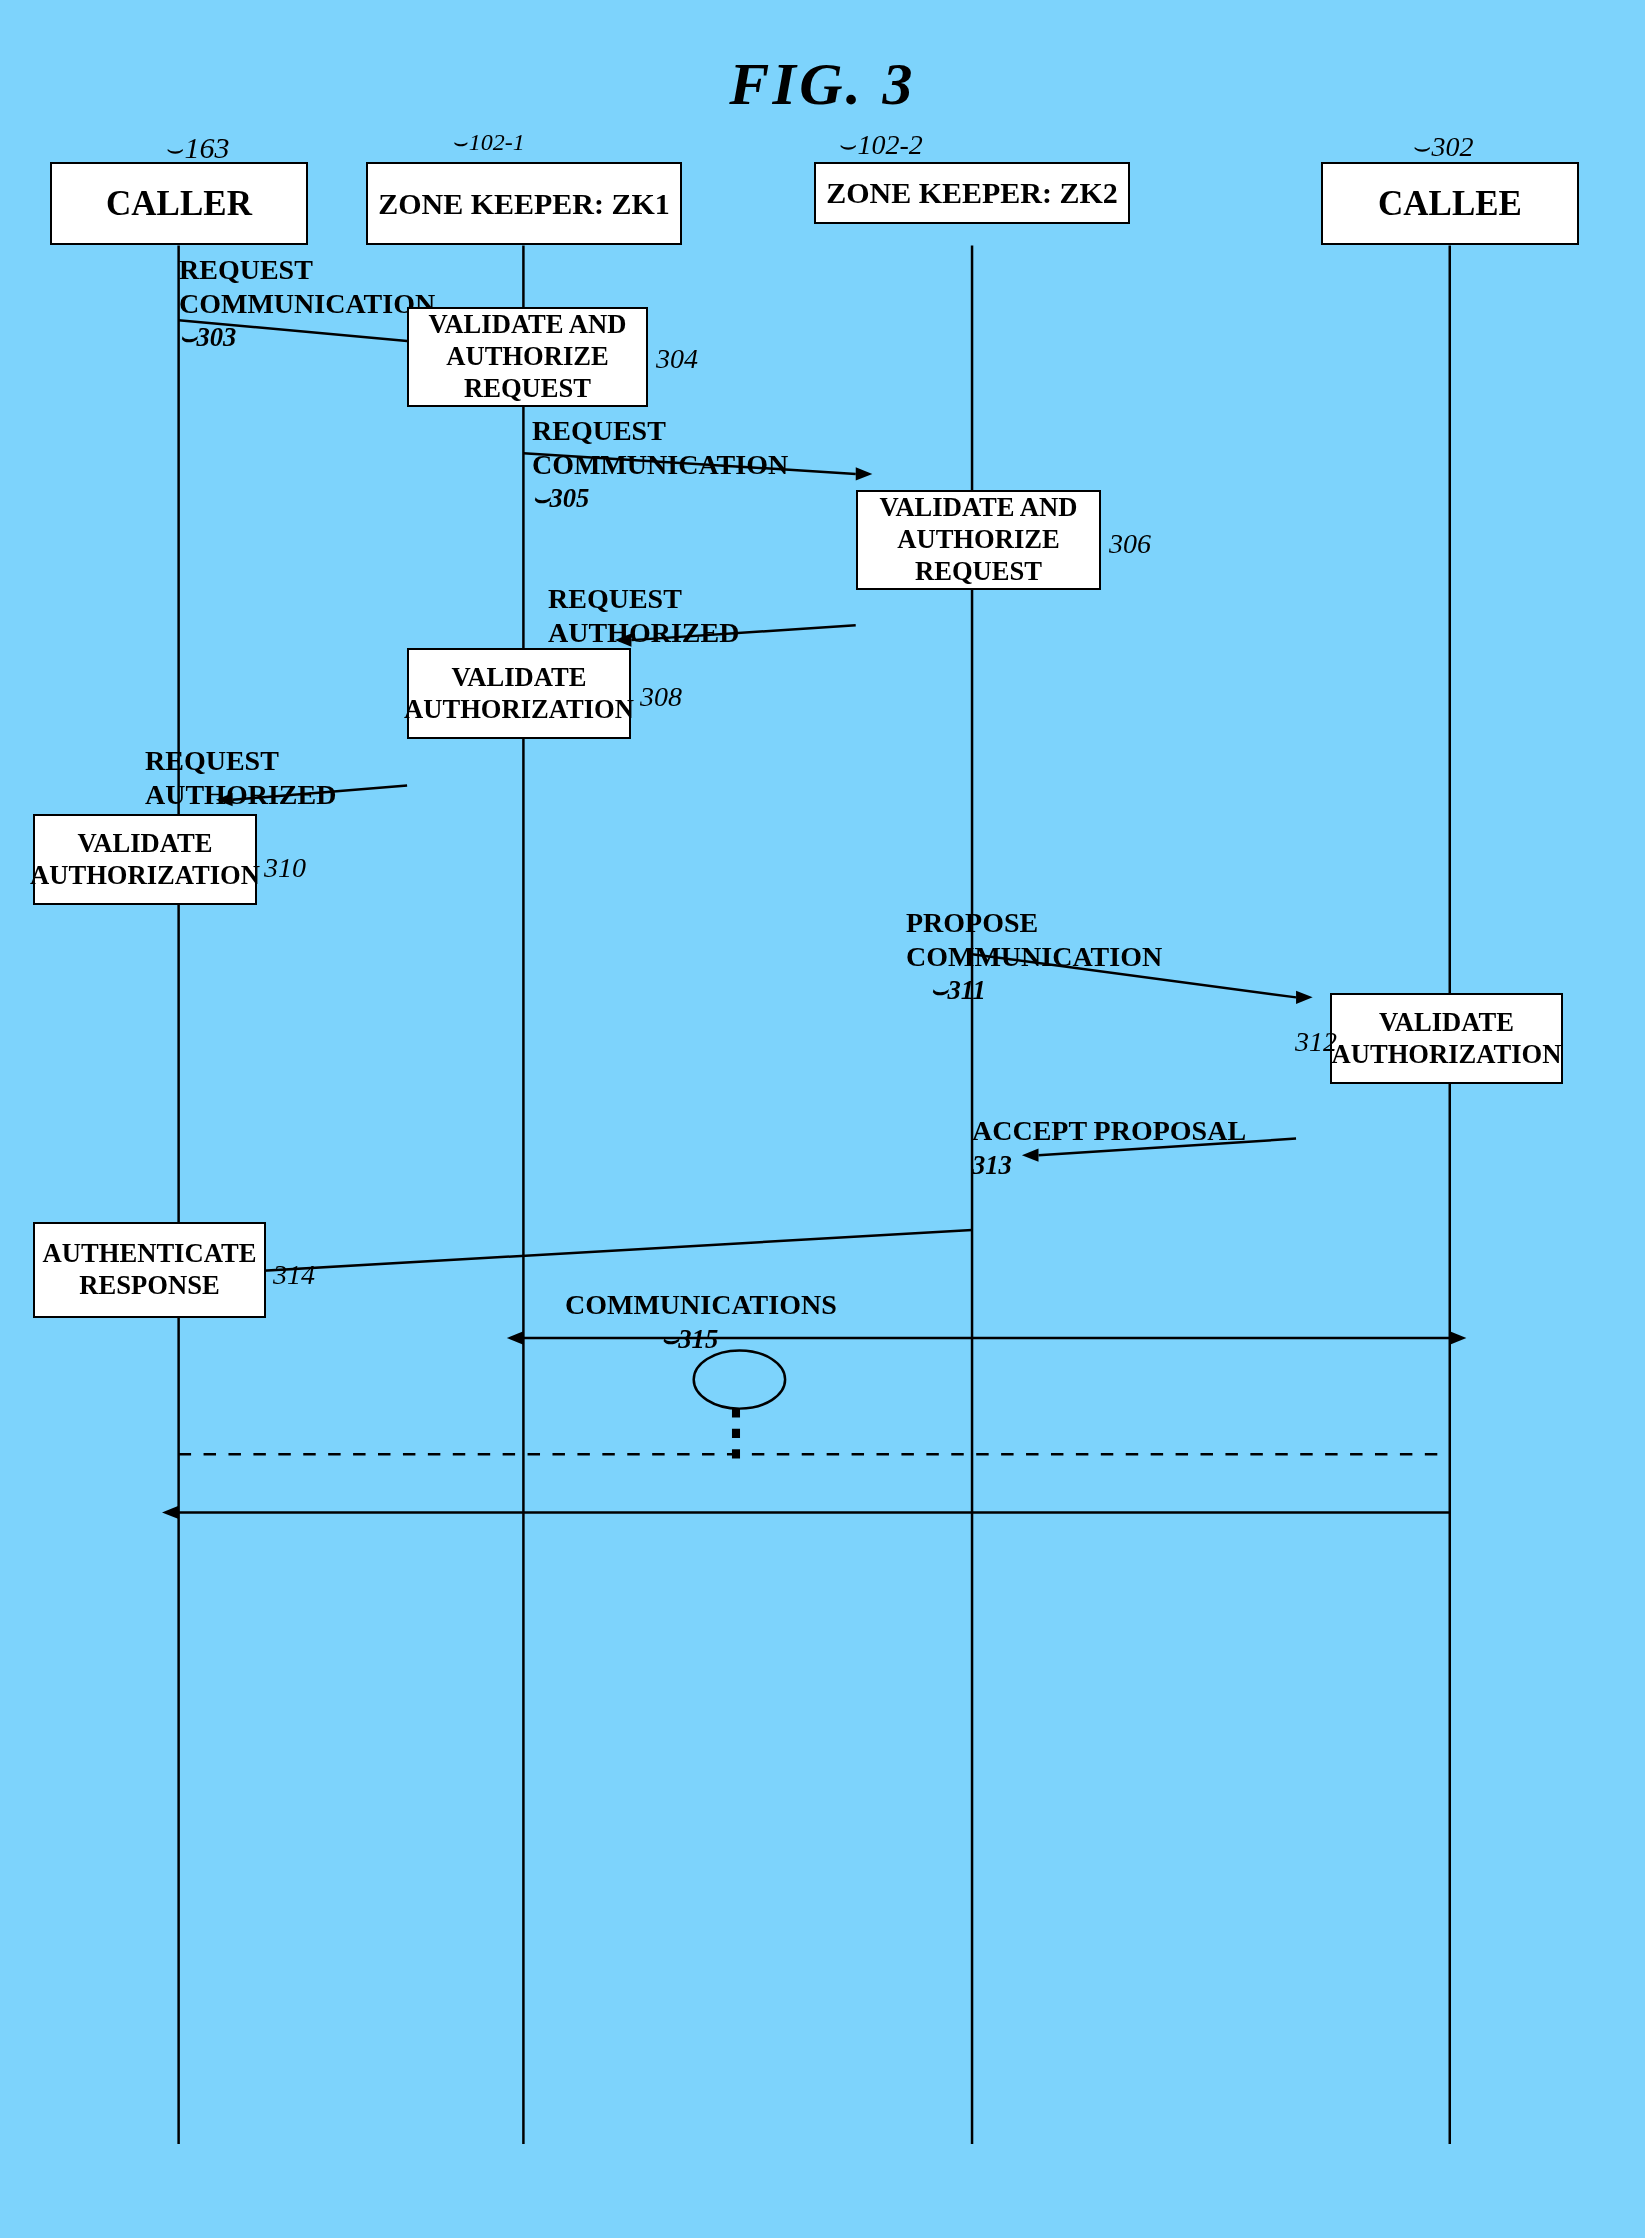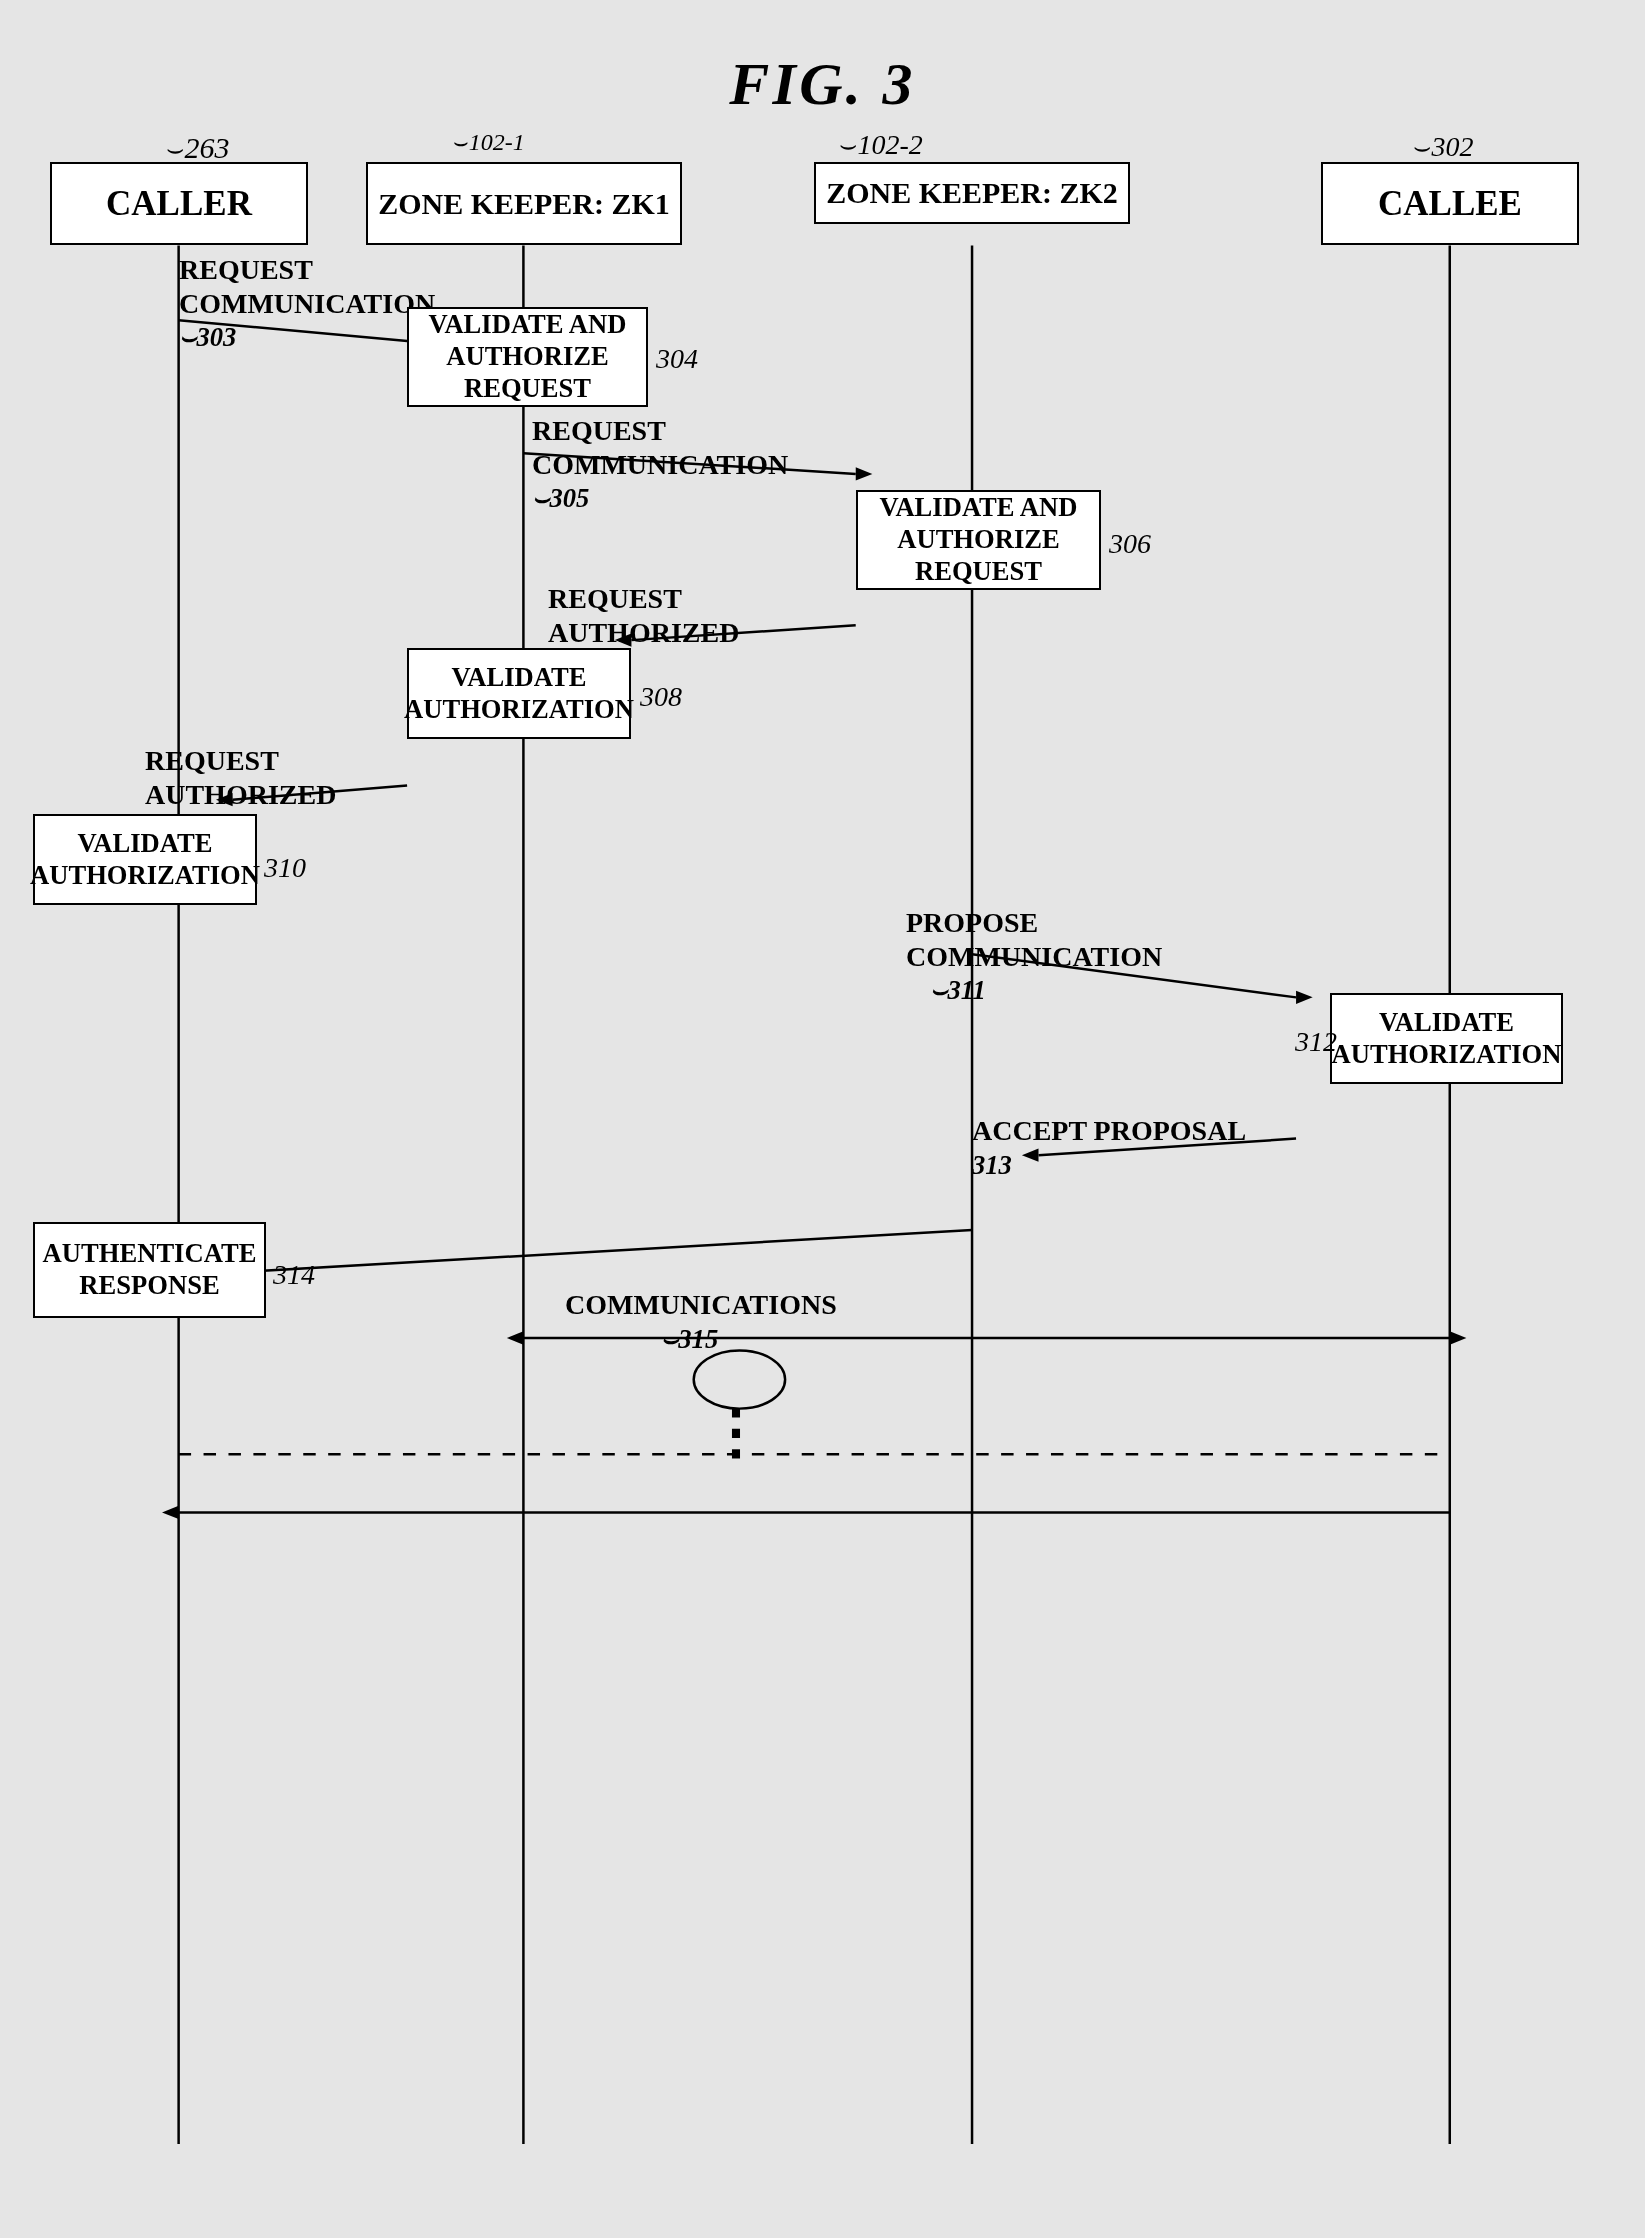--- a/index.html
+++ b/index.html
@@ -8,21 +8,21 @@
       font-family: 'Times New Roman', Times, serif;
       width: 1645px;
       min-height: 2239px;
       position: relative;
       overflow: hidden;
     }
     .page {
       width: 1645px;
       height: 2239px;
       position: relative;
-      background: #e5e5e5;
+      background: #7dd3fc;
     }
     .fig-title {
       text-align: center;
       font-size: 60px;
       font-style: italic;
       font-weight: bold;
       padding-top: 50px;
       letter-spacing: 3.3px;
     }
     
@@ -127,21 +127,21 @@
     <polygon points="215,1812 195,1820 215,1828" fill="#000"></polygon>
 
     <ellipse cx="890" cy="1660" rx="55" ry="35" fill="none" stroke="#000" stroke-width="3"></ellipse>
   </svg>
 
   <div class="entity-box" style="left:50px; top:162px; width:258px; height:83px; font-size:35px;font-family:Liberation Serif, serif;">
     <span>CALLER</span>
   </div>
 
   <div class="ref-num" style="left:166px; top:131px;">
-    <span style="font-style:normal; font-size:28px;">⌣</span><span>263</span>
+    <span style="font-style:normal; font-size:28px;">⌣</span><span>163</span>
   </div>
 
   <div class="entity-box" style="left:366px; top:162px; width:316px; height:83px; font-size:30px;">
     <span>ZONE KEEPER: ZK1</span>
   </div>
   <div class="ref-num" style="left:453px; top:129px; font-size:24px;">
     <span style="font-style:normal;">⌣</span><span>102-1</span>
   </div>
 
   <div class="entity-box" style="left:814px; top:162px; width:316px; height:62px; font-size:30px;">

